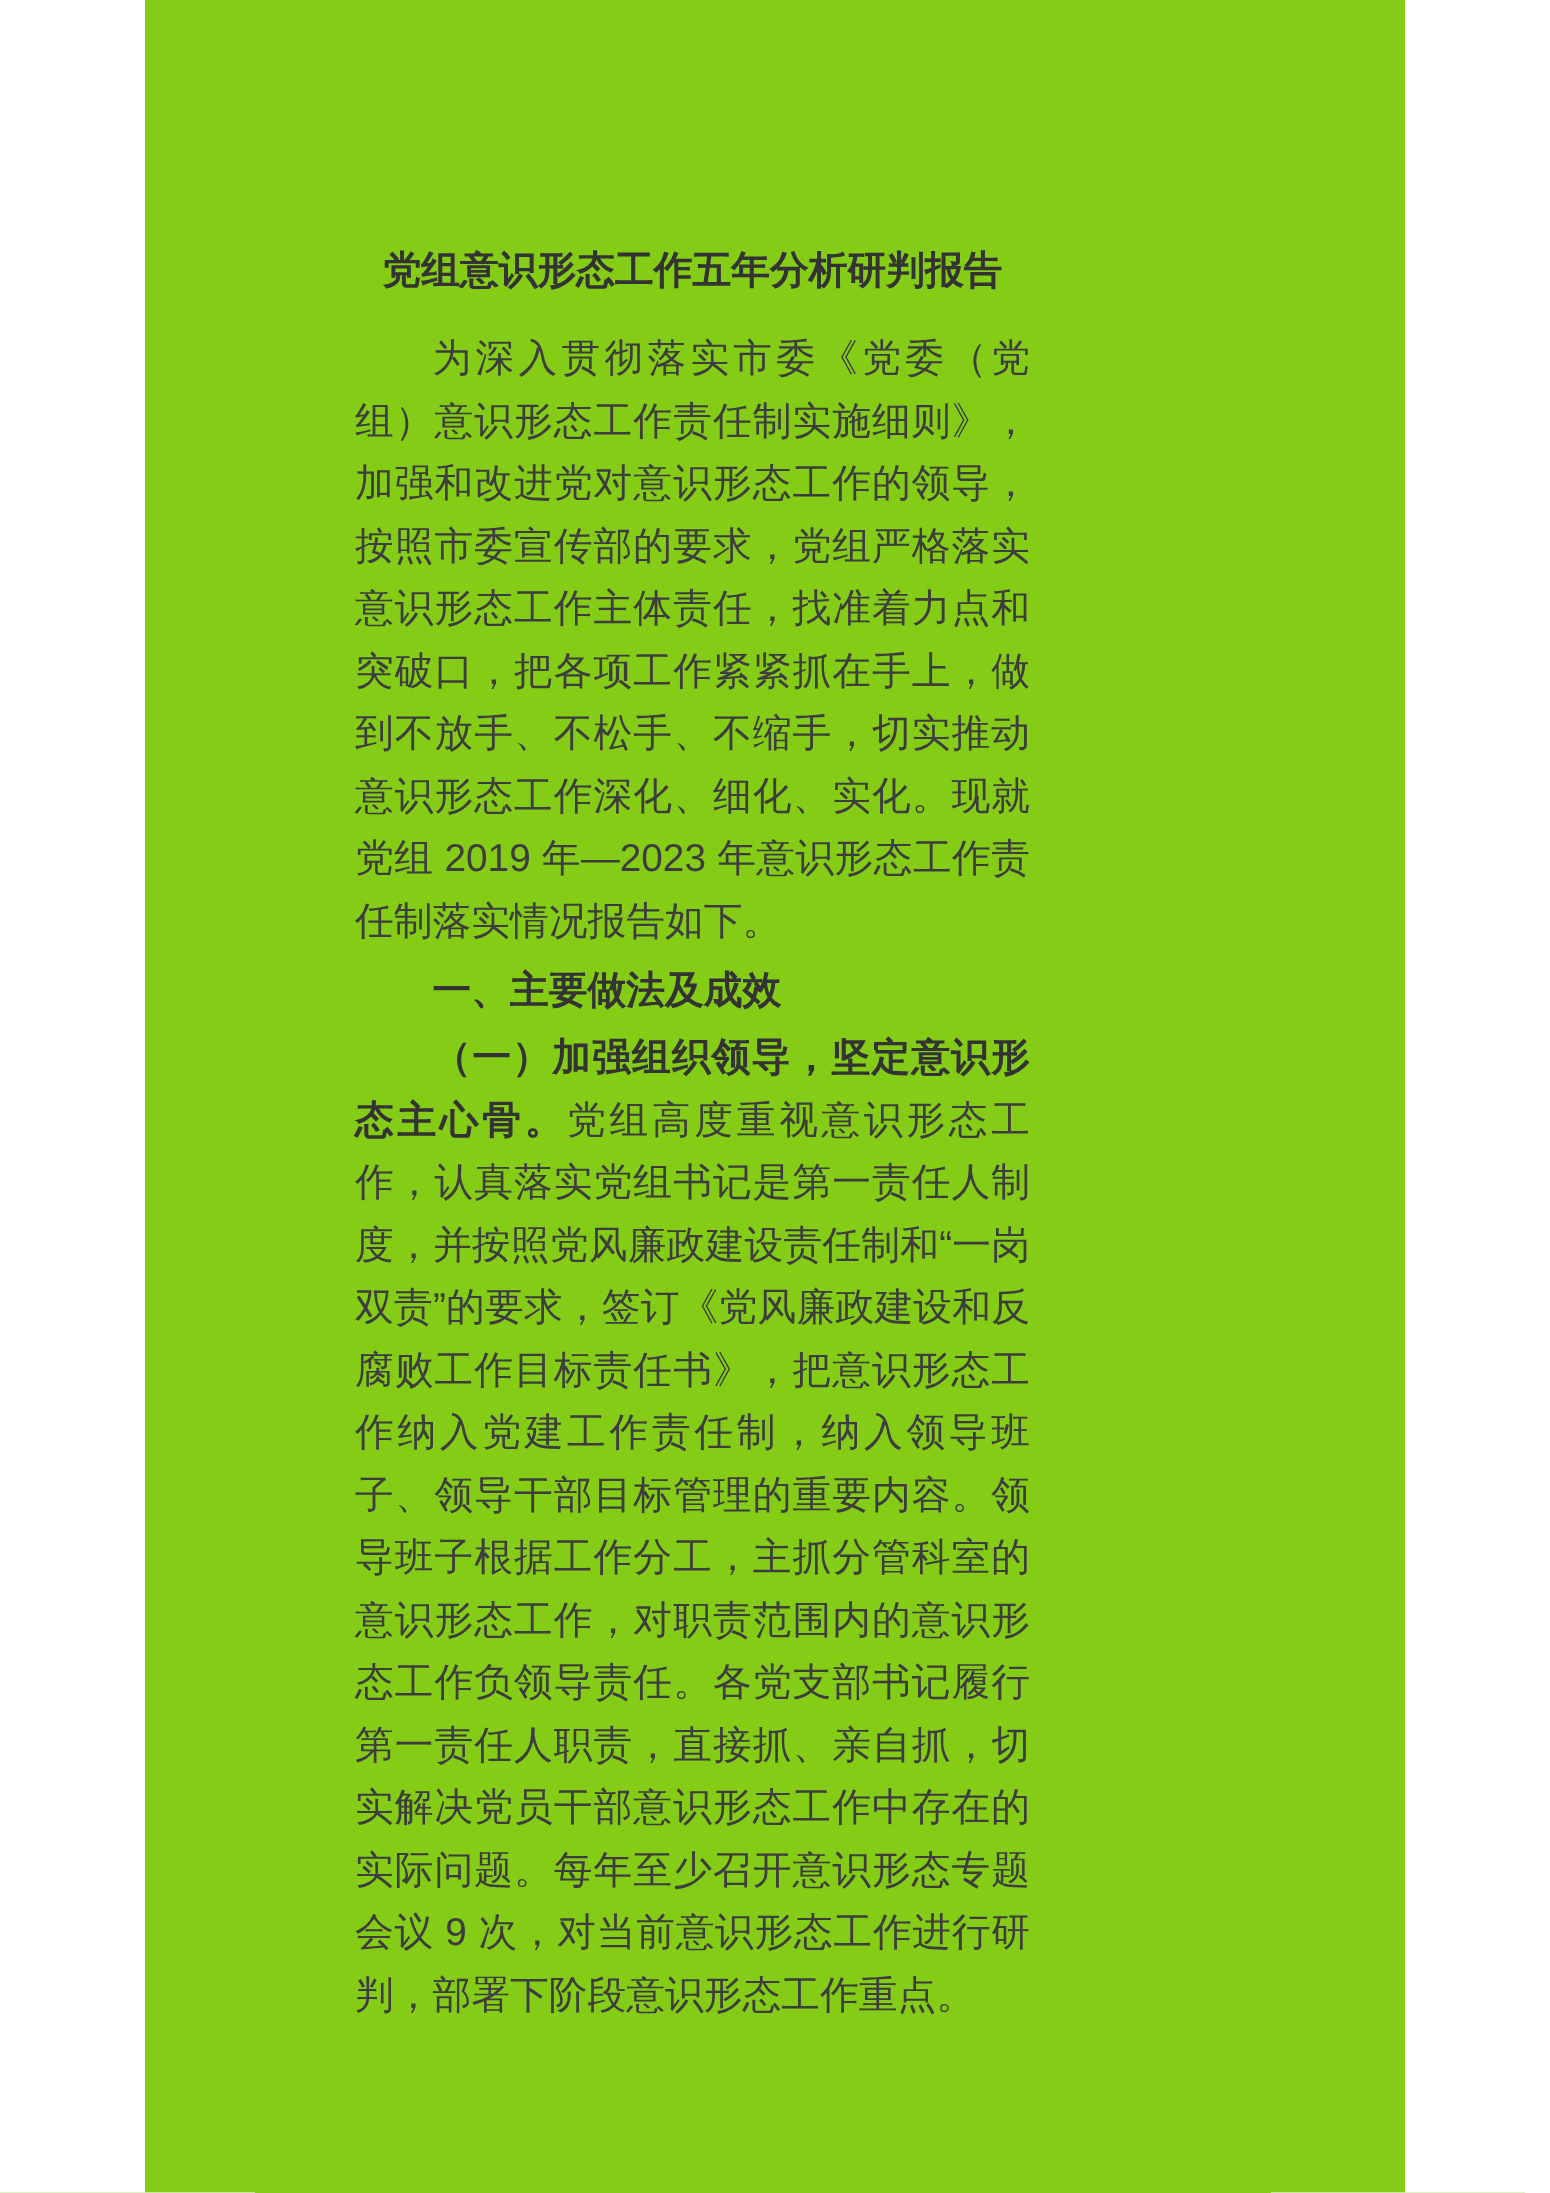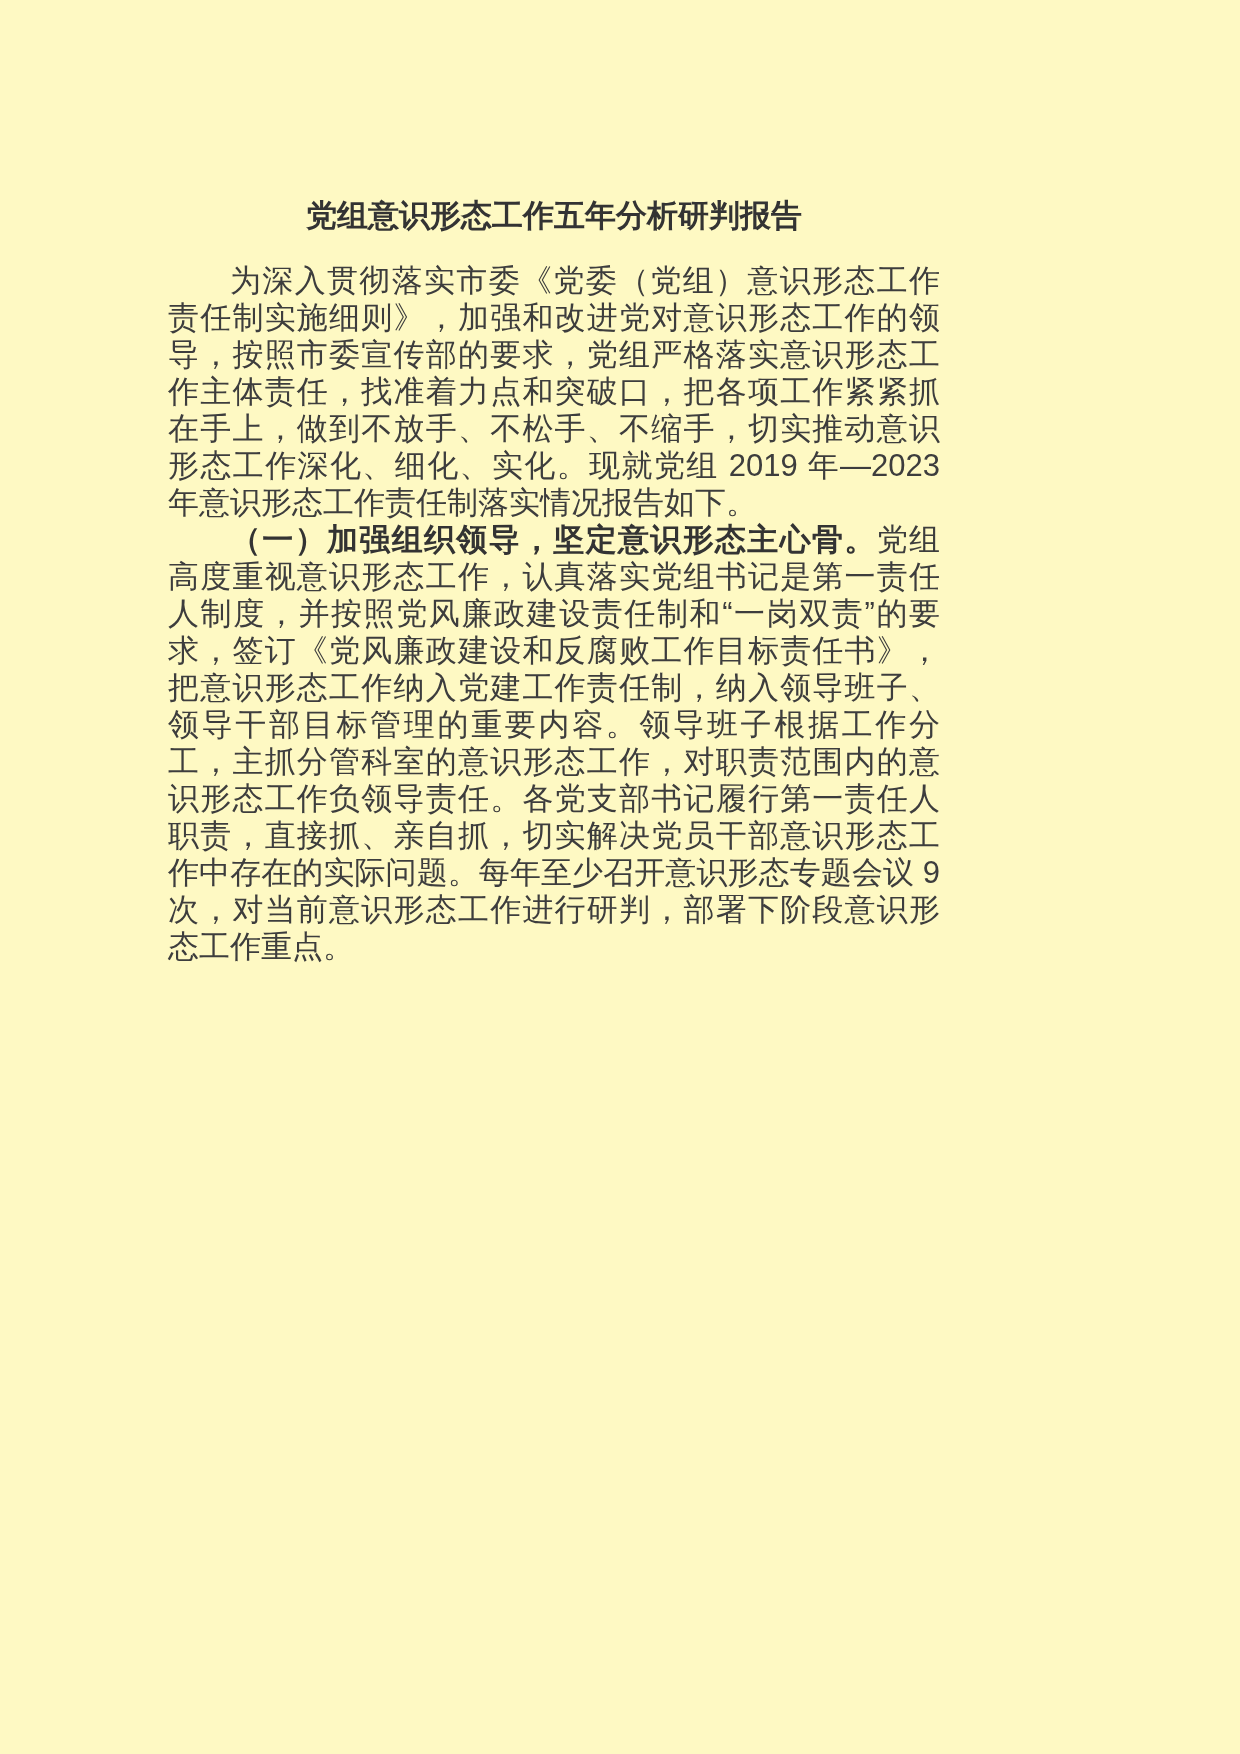--- a/index.html
+++ b/index.html
@@ -2,41 +2,41 @@
 <html><head>
   <meta charset="utf-8">
   <style>
     html, body {
       margin: 0;
       padding: 0;
       background: #ffffff;
     }
     .page {
       position: relative;
-      width: 1240px;
+      width: 1008px;
       height: 1754px;
       margin: 0 auto;
-      background: #fef9c3;
+      background: #84cc16;
       box-sizing: border-box;
       padding: 186px 300px 21px 168px;
       color: #3d3d3d;
       font-family: "Liberation Sans", sans-serif;
       overflow: hidden;
     }
     .doc-title {
       font-size: 31px;
       font-weight: bold;
       text-align: center;
       margin: 0 0 16px 0;
       line-height: 60px;
       color: #333333;
     }
     .para {
       font-size: 31px;
-      line-height: 37px;
+      line-height: 50px;
       text-align: justify;
       text-justify: inter-ideograph;
       text-indent: 2em;
       margin: 0;
       word-break: break-all;
     }
     .section-heading {
       font-size: 31px;
       font-weight: bold;
       line-height: 59px;
@@ -50,15 +50,16 @@
     }
   </style>
 </head>
 <body>
 
 <div class="page">
   <h1 class="doc-title">党组意识形态工作五年分析研判报告</h1>
 
   <p class="para">为深入贯彻落实市委《党委（党组）意识形态工作责任制实施细则》，加强和改进党对意识形态工作的领导，按照市委宣传部的要求，党组严格落实意识形态工作主体责任，找准着力点和突破口，把各项工作紧紧抓在手上，做到不放手、不松手、不缩手，切实推动意识形态工作深化、细化、实化。现就党组 2019 年—2023 年意识形态工作责任制落实情况报告如下。</p>
 
+  <h2 class="section-heading">一、主要做法及成效</h2>
 
   <p class="para"><span class="lead-bold">（一）加强组织领导，坚定意识形态主心骨。</span><span>党组高度重视意识形态工作，认真落实党组书记是第一责任人制度，并按照党风廉政建设责任制和“一岗双责”的要求，签订《党风廉政建设和反腐败工作目标责任书》，把意识形态工作纳入党建工作责任制，纳入领导班子、领导干部目标管理的重要内容。领导班子根据工作分工，主抓分管科室的意识形态工作，对职责范围内的意识形态工作负领导责任。各党支部书记履行第一责任人职责，直接抓、亲自抓，切实解决党员干部意识形态工作中存在的实际问题。每年至少召开意识形态专题会议 9 次，对当前意识形态工作进行研判，部署下阶段意识形态工作重点。</span></p>
 </div>
 
 </body></html>

